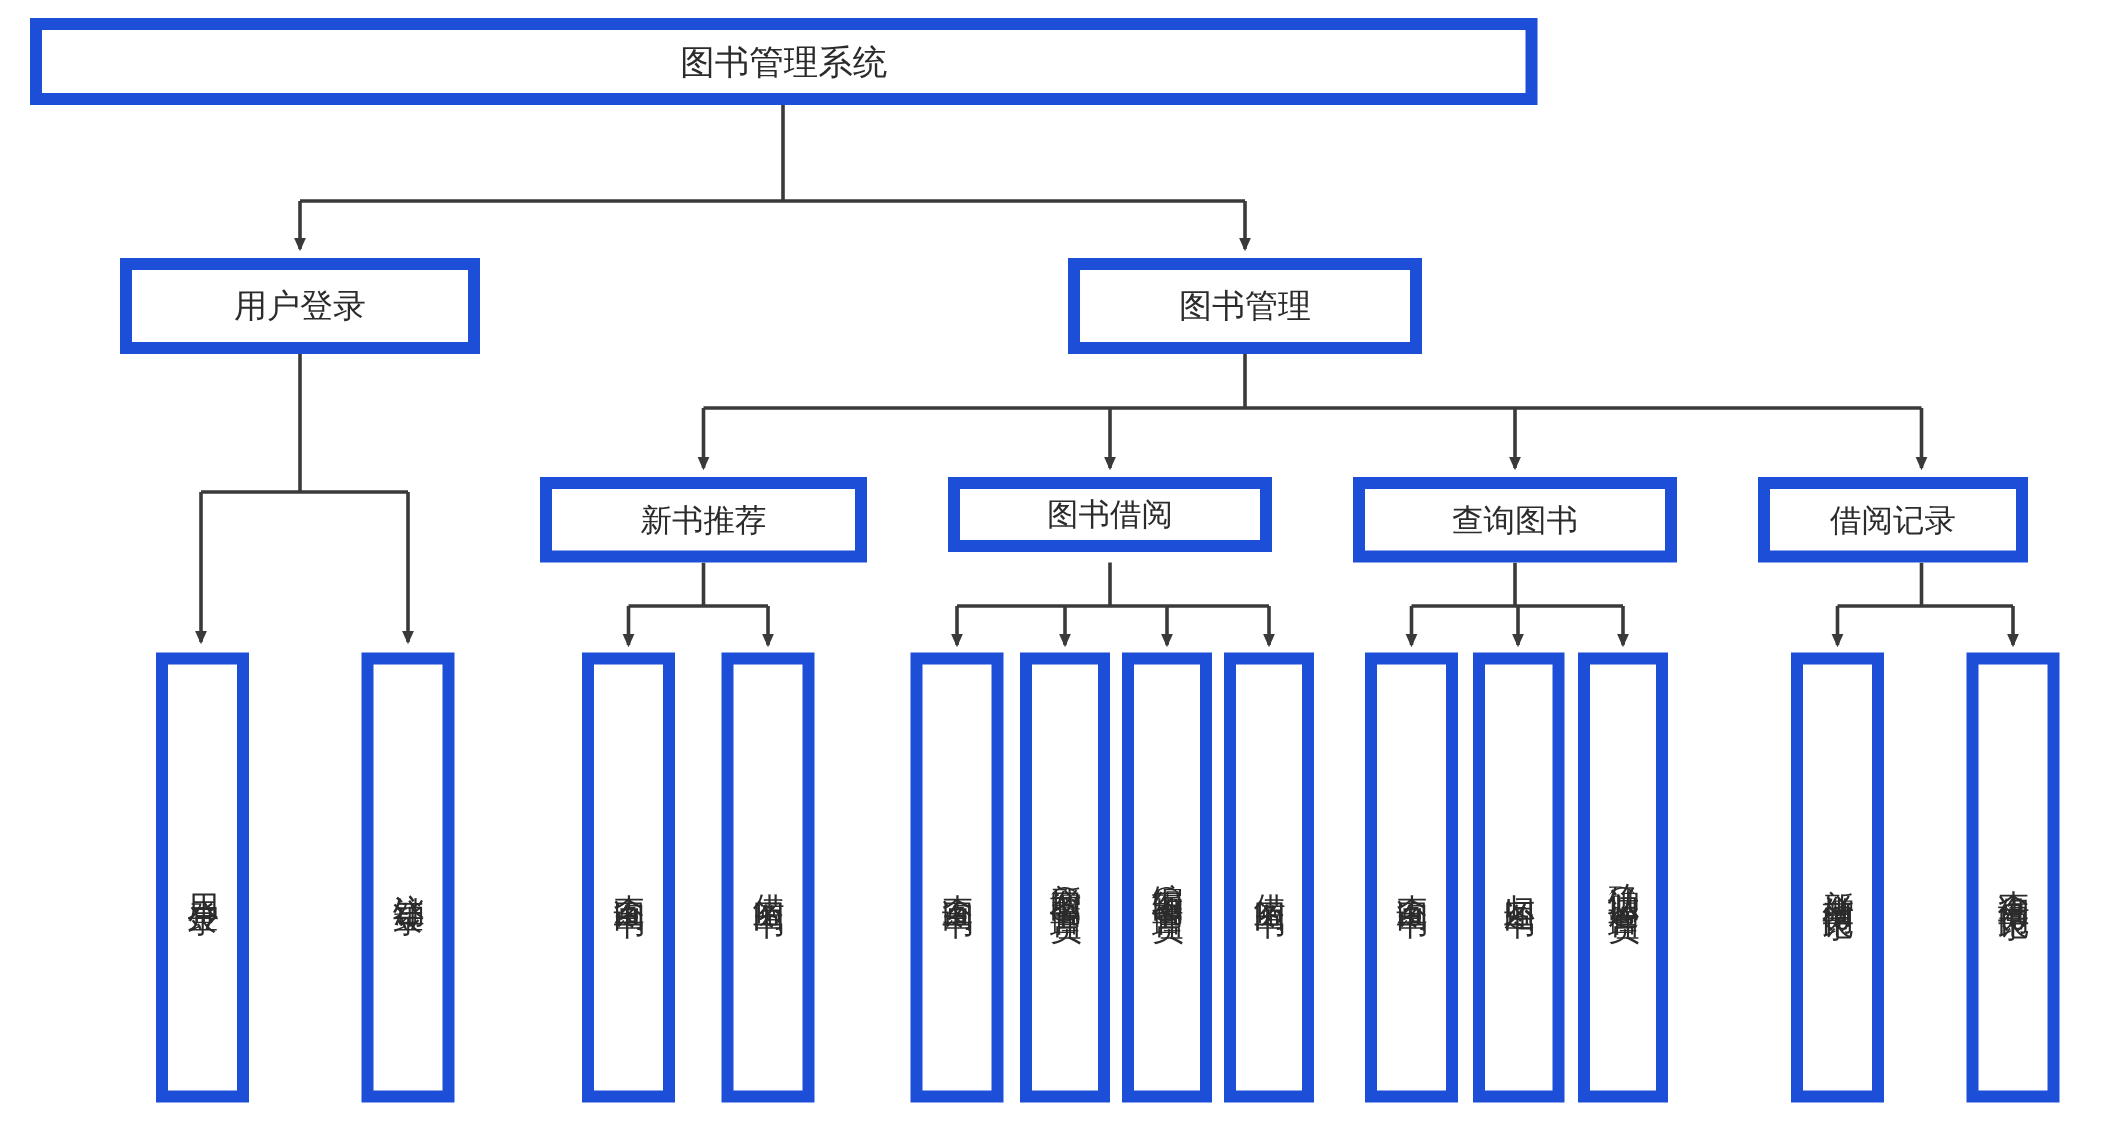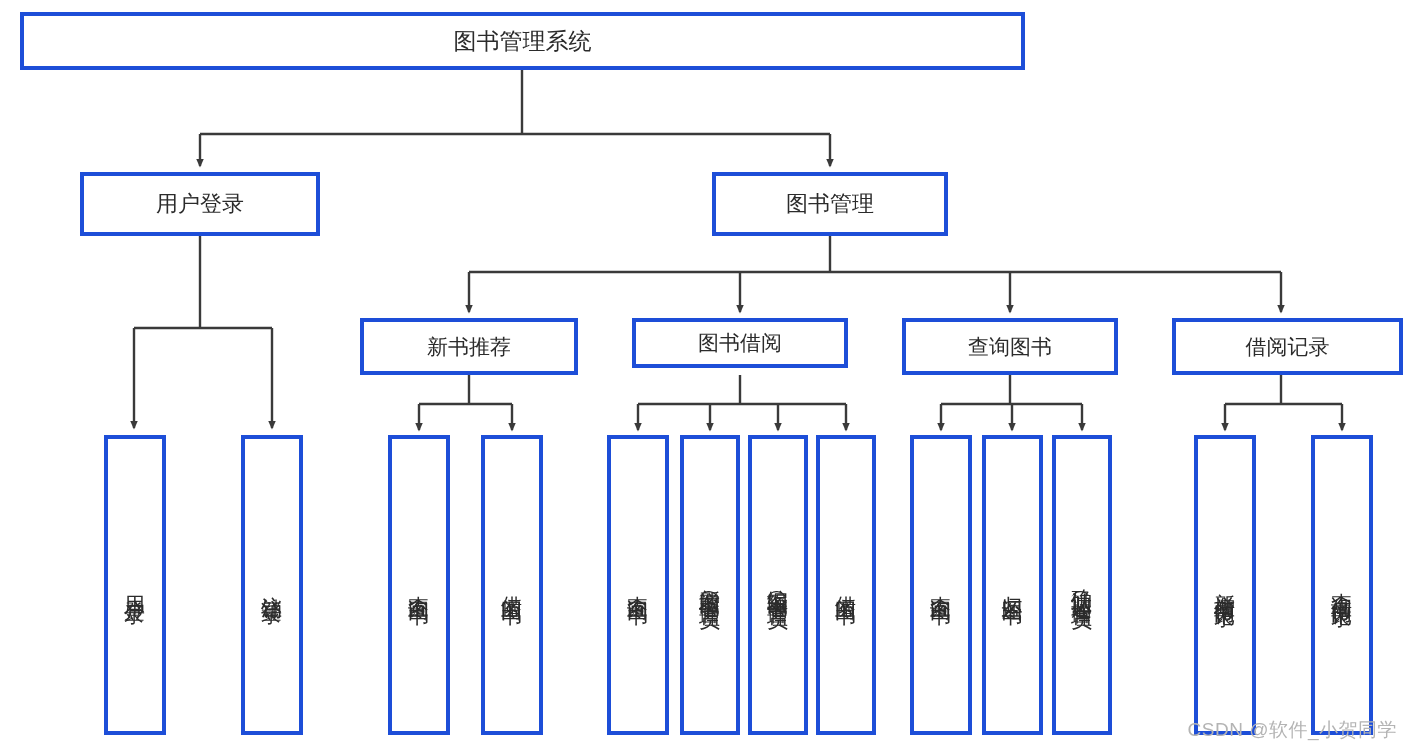--- a/index.html
+++ b/index.html
@@ -21,21 +21,21 @@
     position: absolute;
     left: 0;
     top: 0;
     width: 1405px;
     height: 747px;
     pointer-events: none;
   }
   .node {
     position: absolute;
     box-sizing: border-box;
-    border: 4px solid #1d4ed8;
+    border: 8px solid #1d4ed8;
     background: #ffffff;
     display: flex;
     align-items: center;
     justify-content: center;
     color: #2b2b2b;
     z-index: 2;
   }
   .node.root {
     font-size: 23px;
   }
@@ -148,21 +148,21 @@
   </div>
 
   <div class="node level2" style="left:632px; top:318px; width:216px; height:50px;">
     <span class="nodelabel">图书借阅</span>
   </div>
 
   <div class="node level2" style="left:902px; top:318px; width:216px; height:57px;">
     <span class="nodelabel">查询图书</span>
   </div>
 
-  <div class="node level2" style="left:1172px; top:318px; width:231px; height:57px;">
+  <div class="node level2" style="left:1172px; top:318px; width:180px; height:57px;">
     <span class="nodelabel">借阅记录</span>
   </div>
 
   <div class="node leaf" style="left:104px; top:435px; width:62px; height:300px;">
     <span class="nodelabel">用户登录</span>
   </div>
 
   <div class="node leaf" style="left:241px; top:435px; width:62px; height:300px;">
     <span class="nodelabel">注销登录</span>
   </div>
@@ -204,15 +204,14 @@
   </div>
 
   <div class="node leaf" style="left:1194px; top:435px; width:62px; height:300px;">
     <span class="nodelabel">新增借阅记录</span>
   </div>
 
   <div class="node leaf" style="left:1311px; top:435px; width:62px; height:300px;">
     <span class="nodelabel">查询借阅记录</span>
   </div>
 
-  <div id="watermark">CSDN @软件_小贺同学</div>
 
 </div>
 
 </body></html>

